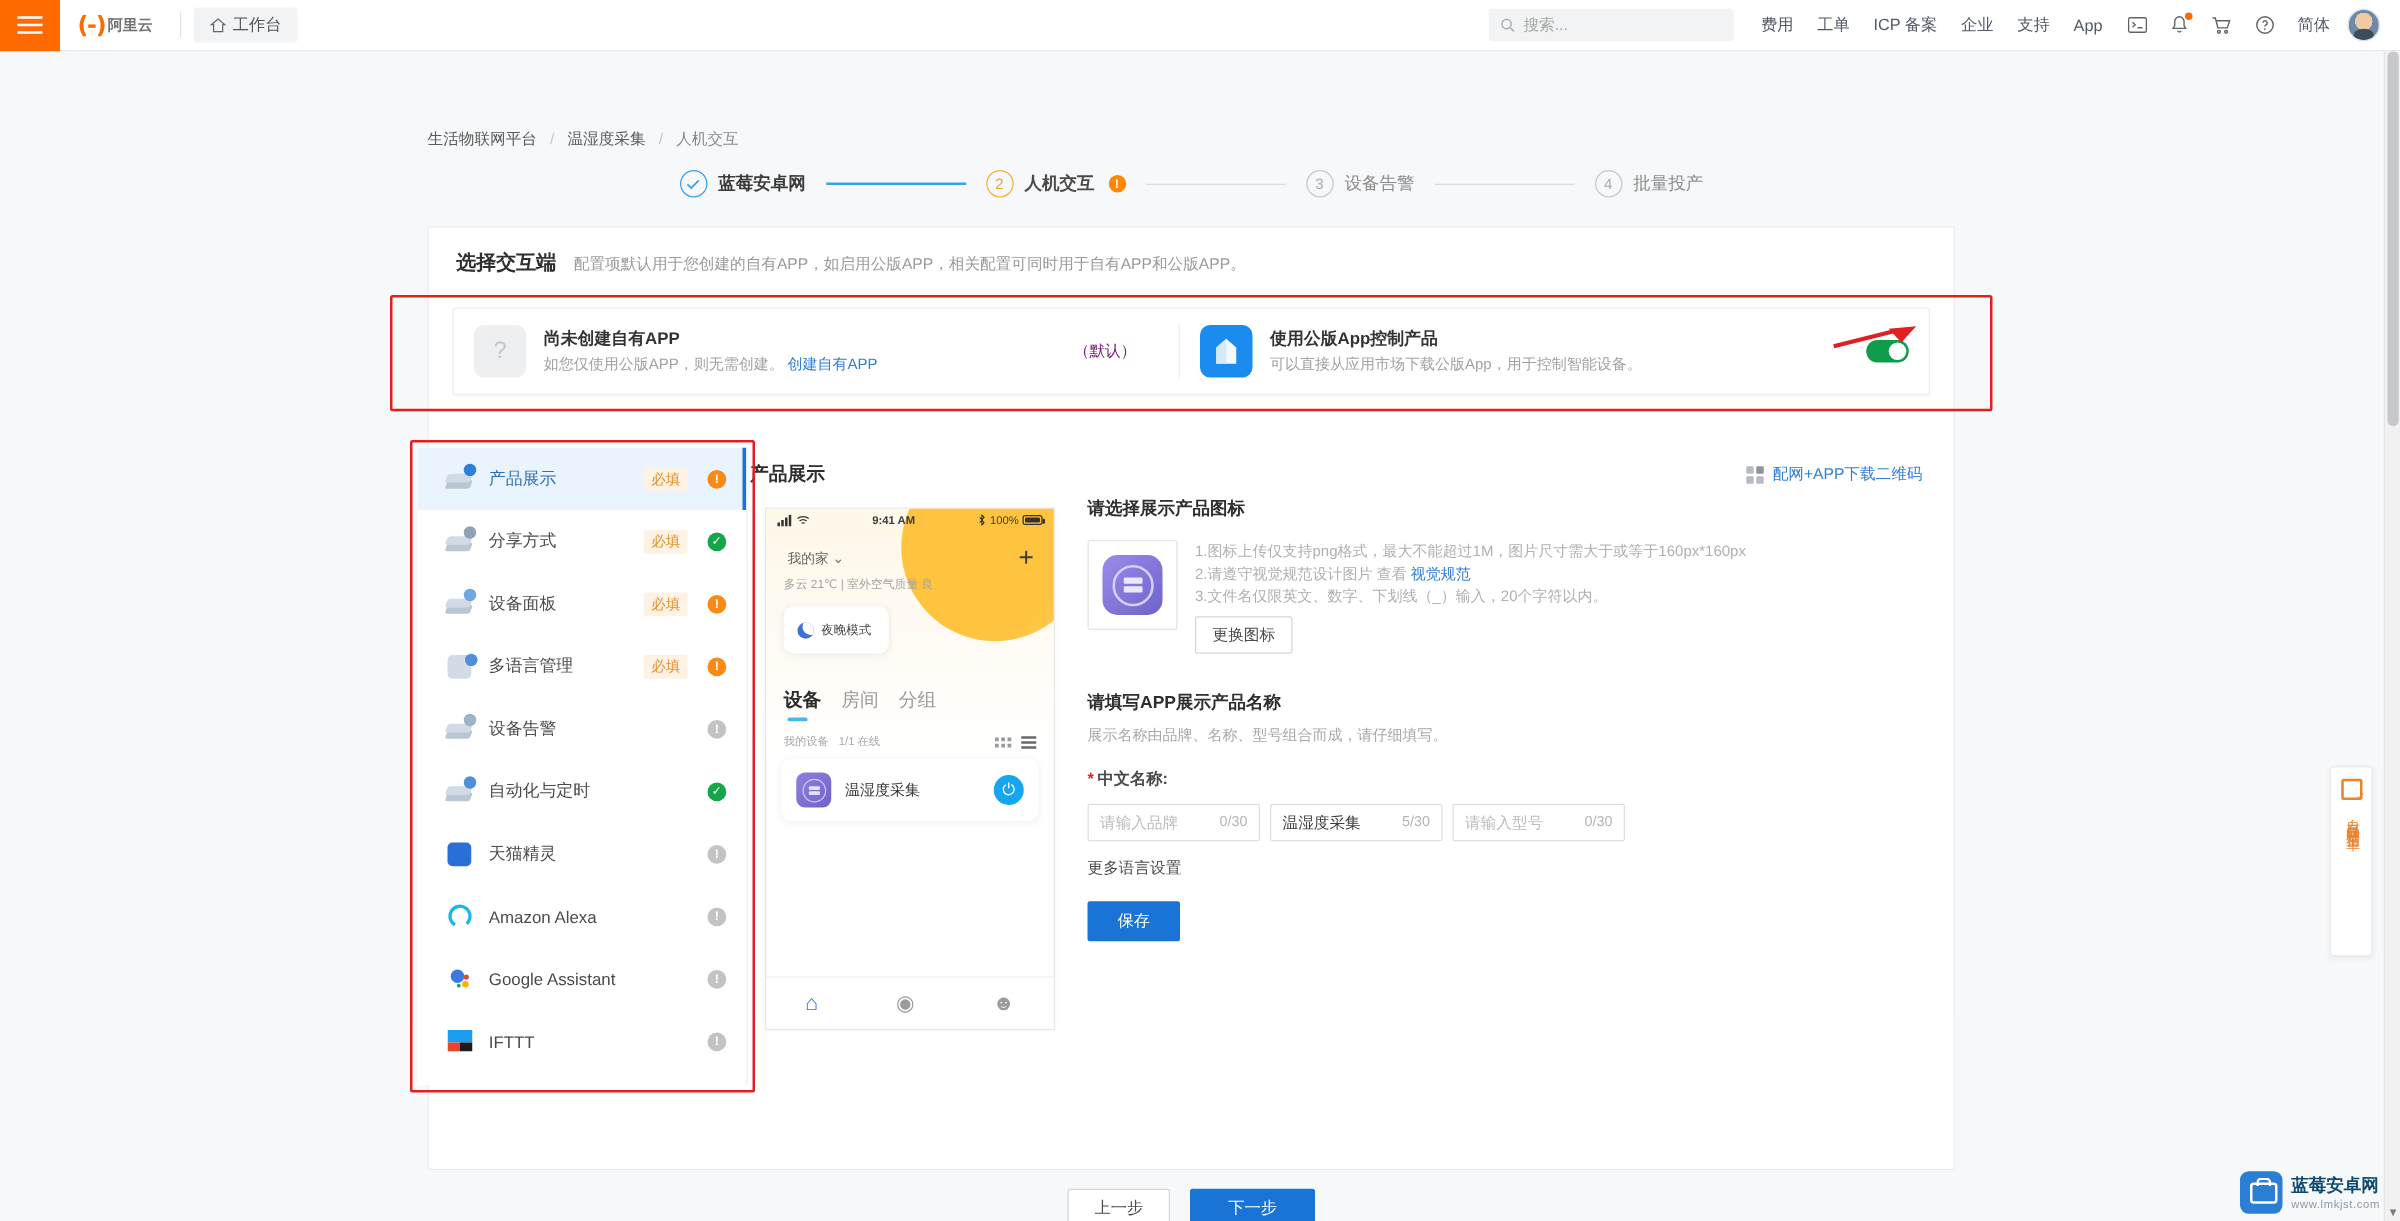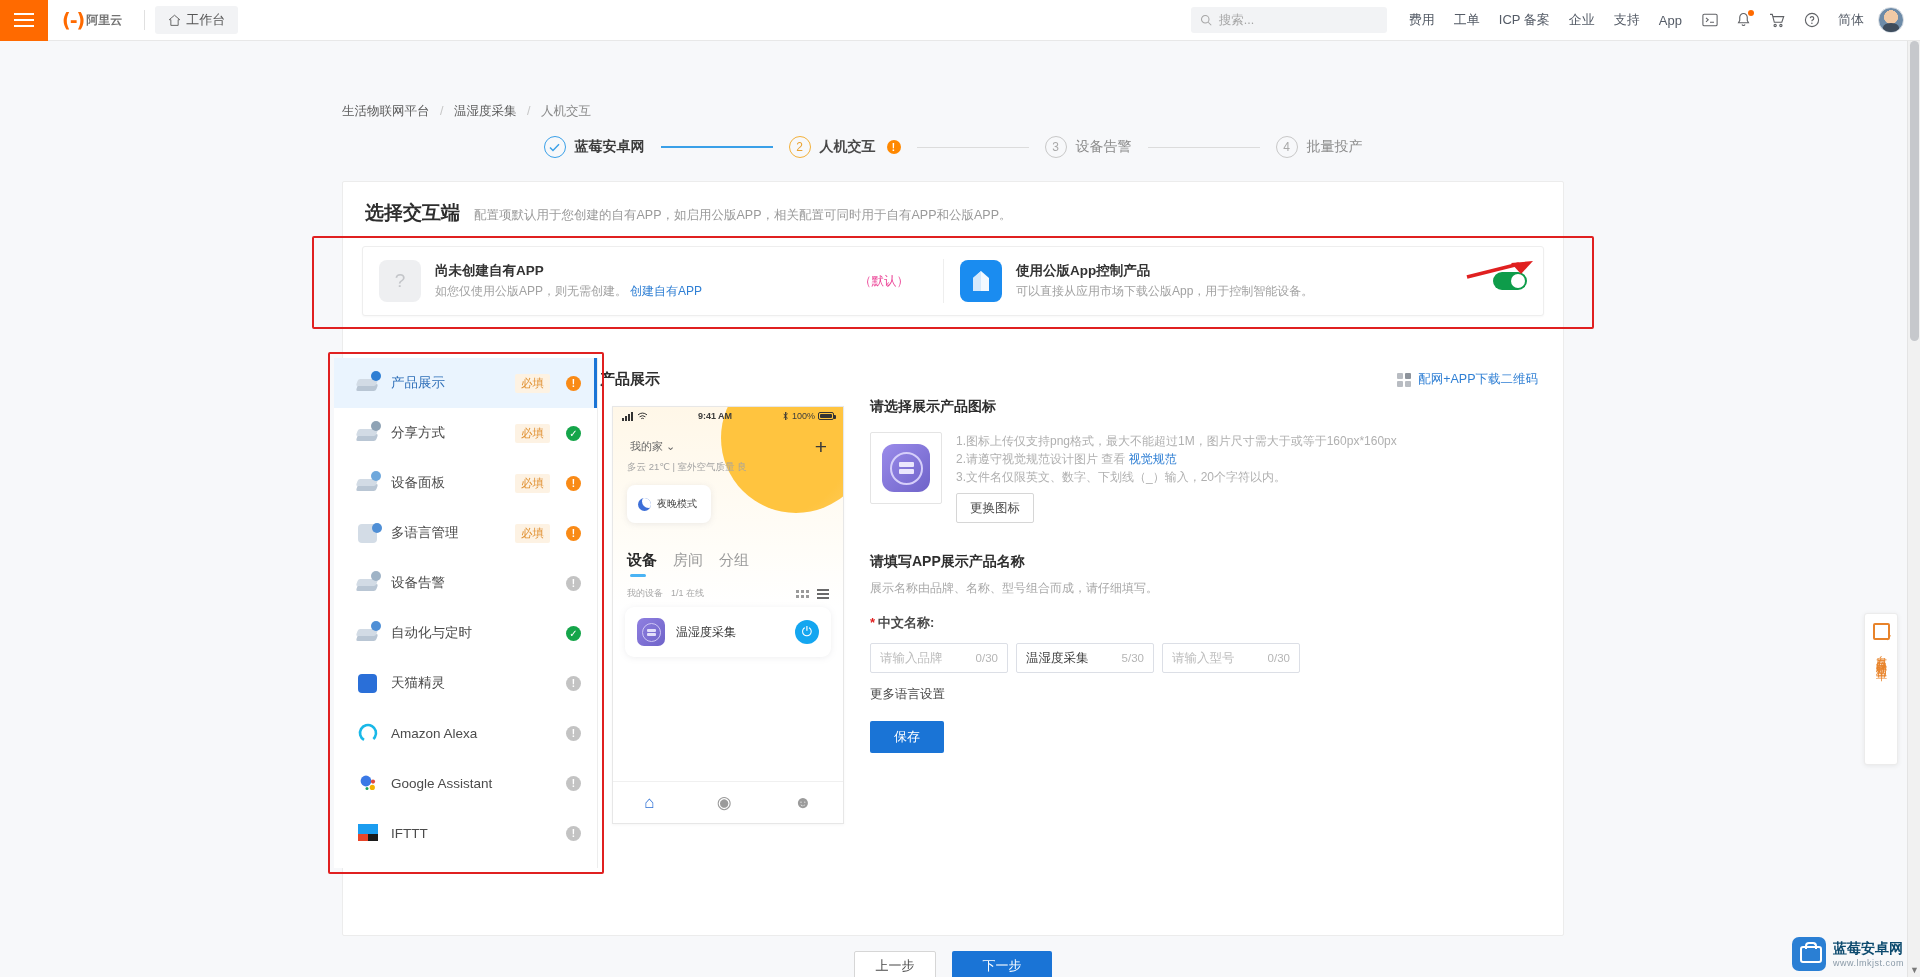--- a/index.html
+++ b/index.html
@@ -101,21 +101,21 @@
     margin-left: 2px;
   }
   .step-line { width: 112px; height: 1px; background: #dcdcdc; margin: 0 16px; }
   .step-line.blue { background: #3aa0e8; height: 2px; }
   
   #shell {
     position: absolute; left: 342px; top: 140px; width: 1222px; height: 755px;
     background: #fff; border: 1px solid #ececec; border-radius: 2px;
   }
   .sec-head { padding: 18px 22px 0 22px; display: flex; align-items: baseline; gap: 14px; }
-  .sec-head .t { font-size: 19px; color: #2e2e2e; font-weight: bold; white-space: nowrap; }
+  .sec-head .t { font-size: 16px; color: #2e2e2e; font-weight: bold; white-space: nowrap; }
   .sec-head .d { font-size: 12.5px; color: #9a9a9a; }
   
   #appchoice-hl {
     position: absolute; left: 312px; top: 195px; width: 1282px; height: 93px;
     border: 2px solid #e02020; border-radius: 2px; z-index: 12; pointer-events: none;
   }
   #appchoice {
     position: absolute; left: 362px; top: 205px; width: 1182px; height: 70px;
     background: #fff; border: 1px solid #eee; border-radius: 3px;
     display: flex; align-items: center; box-shadow: 0 1px 2px rgba(0,0,0,.03); z-index: 10;
@@ -127,21 +127,21 @@
   .app-ic {
     width: 42px; height: 42px; border-radius: 8px; flex: 0 0 auto;
     display: flex; align-items: center; justify-content: center;
   }
   .app-ic.grey { background: #eeeff1; color: #c3c5c9; font-size: 19px; }
   .app-ic.blue { background: #1a8cf0; }
   .app-txt { margin-left: 14px; }
   .app-t { font-size: 13.5px; color: #333; font-weight: bold; line-height: 20px; }
   .app-d { font-size: 12px; color: #a2a2a2; line-height: 21px; }
   .app-d .lnk { color: #2f7fd4; cursor: pointer; margin-left: 3px; }
-  .default-tag { margin-left: auto; font-size: 12.5px; color: #ec4899; padding-right: 18px; }
+  .default-tag { margin-left: auto; font-size: 12.5px; color: #701a75; padding-right: 18px; }
   .toggle {
     margin-left: auto; width: 34px; height: 18px; border-radius: 10px; background: #0e9c4a;
     position: relative; cursor: pointer; flex: 0 0 auto;
   }
   .toggle .knob {
     position: absolute; top: 2px; right: 2px; width: 14px; height: 14px;
     border-radius: 50%; background: #fff;
   }
   #red-arrow { position: absolute; left: 1465px; top: 216px; z-index: 14; }
   

